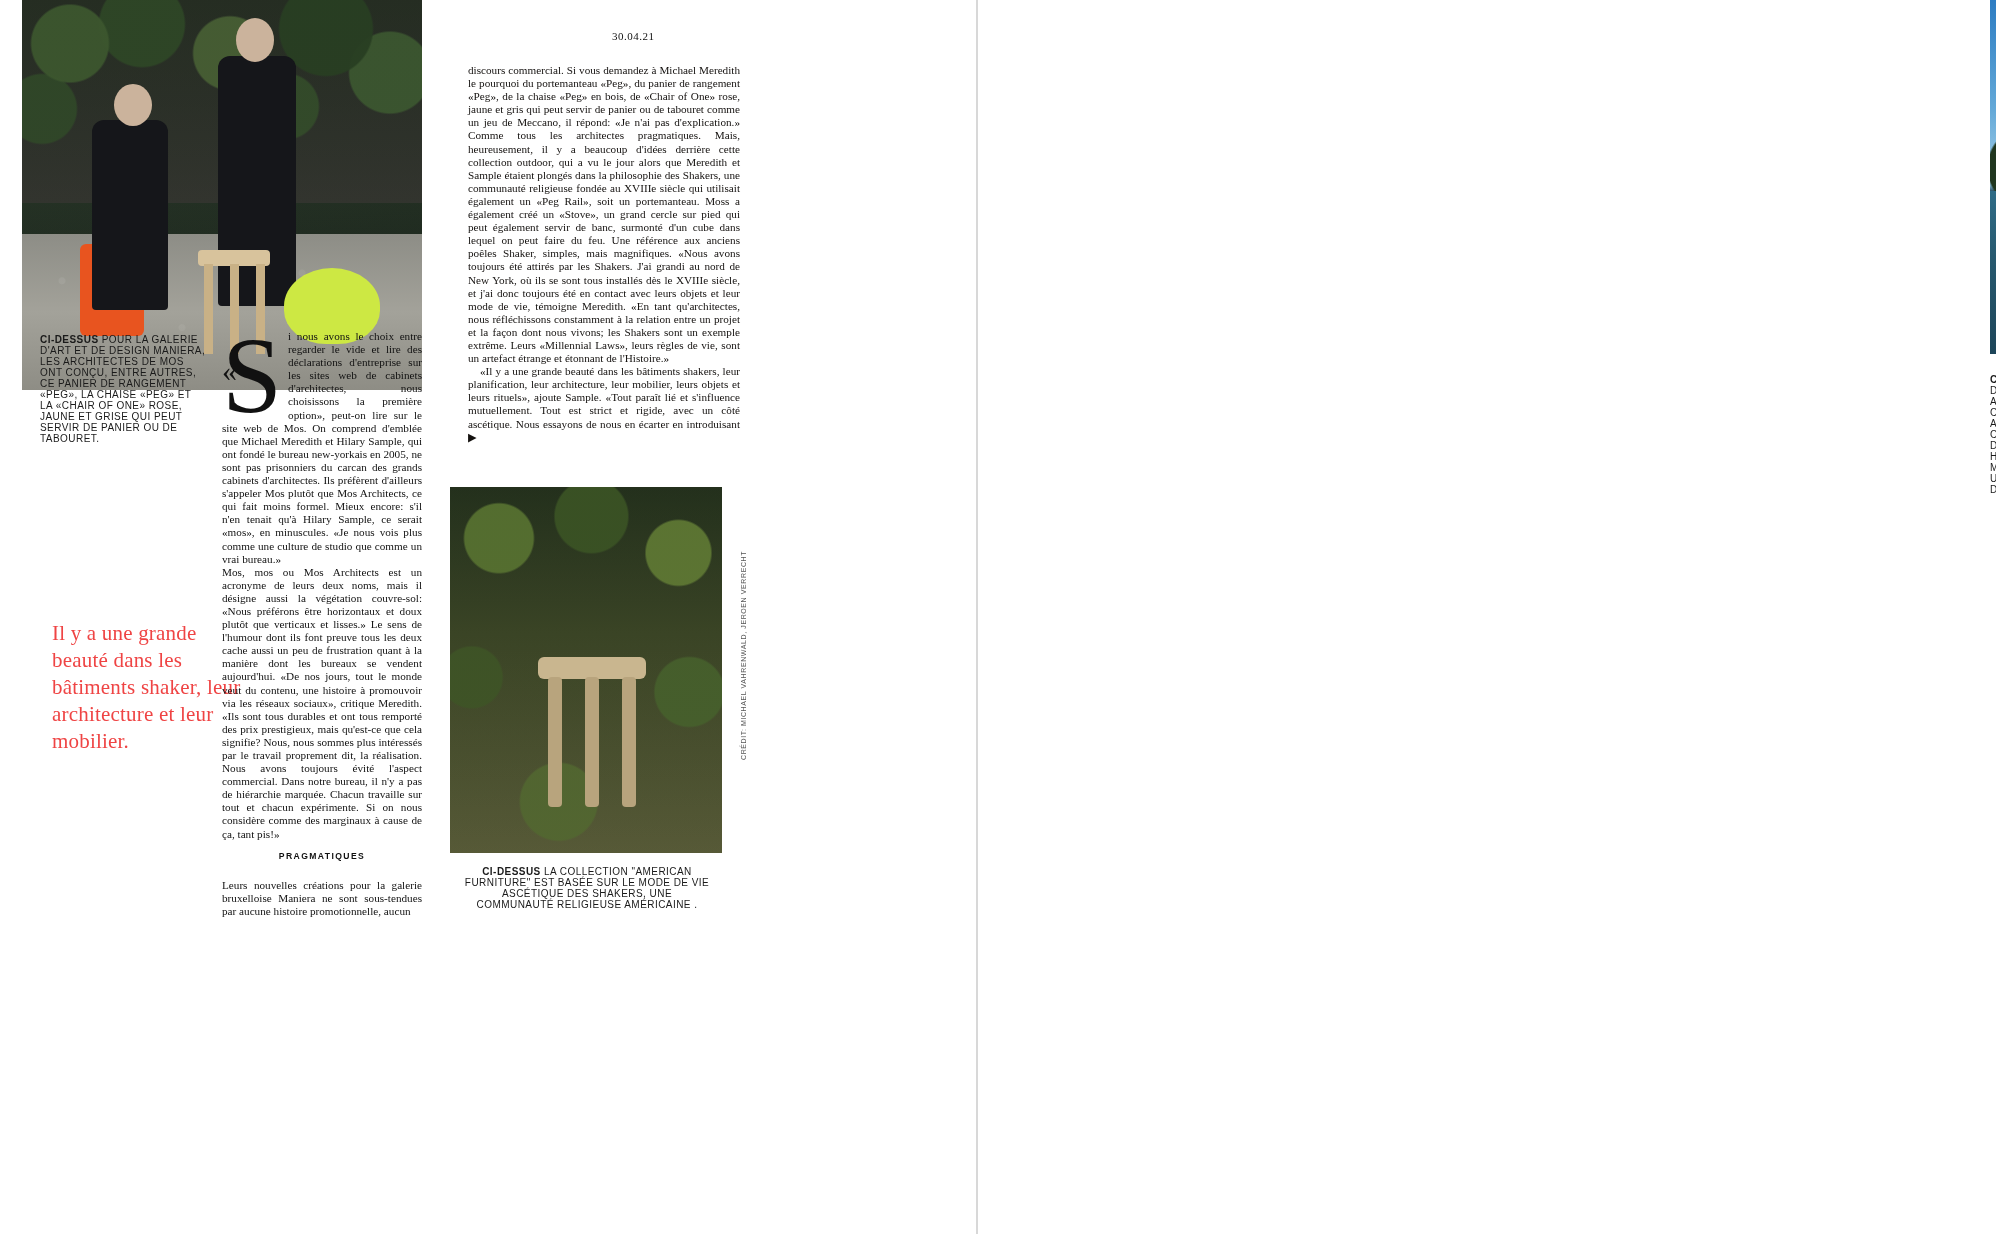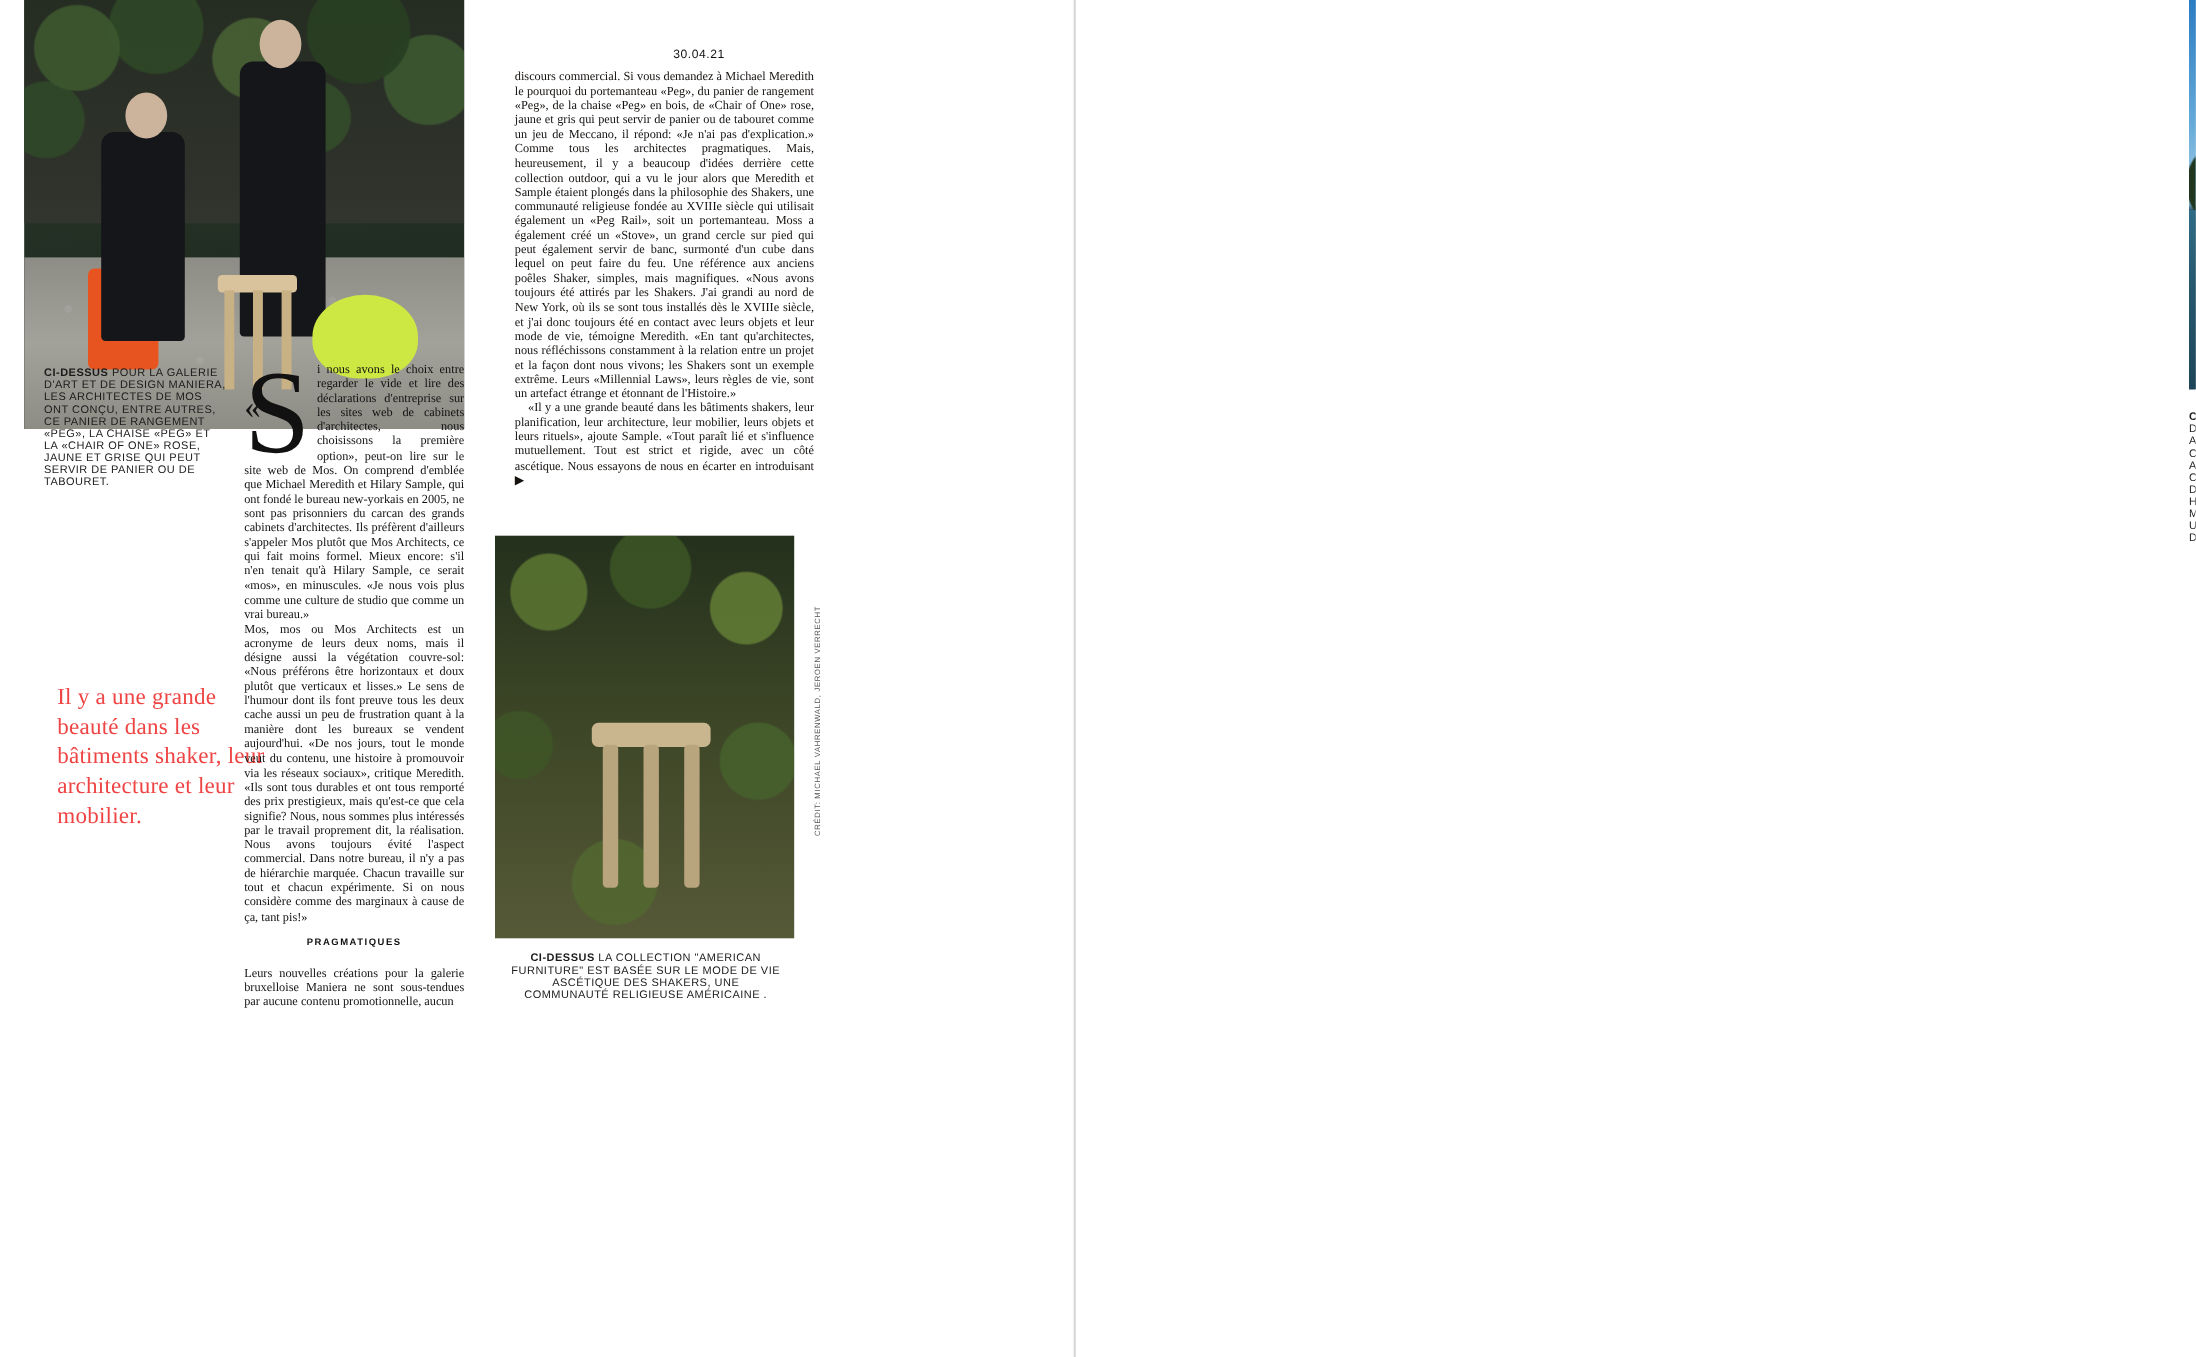--- a/index.html
+++ b/index.html
@@ -249,38 +249,38 @@
       <div class="pp-h2 pp-head"></div>
       <div class="pp-obj-stool">
         <div class="seat"></div>
           <div class="leg l1"></div>
           <div class="leg l2"></div>
           <div class="leg l3"></div>
       </div>
       <div class="pp-obj-green"></div>
     </div>
 
-    <div class="folio" style="left: 612px; top: 44px;">30.04.21</div>
+    <div class="folio" style="left: 612px; top: 30px; font-family: Liberation Serif, serif;">30.04.21</div>
 
     <div class="caption" style="left: 40px; top: 334px; width: 166px;">
       <b>CI-DESSUS</b>
       <span>POUR LA GALERIE D'ART ET DE DESIGN MANIERA, LES ARCHITECTES DE MOS ONT CONÇU, ENTRE AUTRES, CE PANIER DE RANGEMENT «PEG», LA CHAISE «PEG» ET LA «CHAIR OF ONE» ROSE, JAUNE ET GRISE QUI PEUT SERVIR DE PANIER OU DE TABOURET.</span>
     </div>
 
     <div class="pullquote">Il y a une grande beauté dans les bâtiments shaker, leur architecture et leur mobilier.</div>
 
     <div class="quote-mark">«</div>
     <div class="intro">
       <div class="dropcap-wrap">
         <span class="dropcap">S</span>
         <p>i nous avons le choix entre regarder le vide et lire des déclarations d'entreprise sur les sites web de cabinets d'architectes, nous choisissons la première option», peut-on lire sur le site web de Mos. On comprend d'emblée que Michael Meredith et Hilary Sample, qui ont fondé le bureau new-yorkais en 2005, ne sont pas prisonniers du carcan des grands cabinets d'architectes. Ils préfèrent d'ailleurs s'appeler Mos plutôt que Mos Architects, ce qui fait moins formel. Mieux encore: s'il n'en tenait qu'à Hilary Sample, ce serait «mos», en minuscules. «Je nous vois plus comme une culture de studio que comme un vrai bureau.»</p>
       </div>
       <p>Mos, mos ou Mos Architects est un acronyme de leurs deux noms, mais il désigne aussi la végétation couvre-sol: «Nous préférons être horizontaux et doux plutôt que verticaux et lisses.» Le sens de l'humour dont ils font preuve tous les deux cache aussi un peu de frustration quant à la manière dont les bureaux se vendent aujourd'hui. «De nos jours, tout le monde veut du contenu, une histoire à promouvoir via les réseaux sociaux», critique Meredith. «Ils sont tous durables et ont tous remporté des prix prestigieux, mais qu'est-ce que cela signifie? Nous, nous sommes plus intéressés par le travail proprement dit, la réalisation. Nous avons toujours évité l'aspect commercial. Dans notre bureau, il n'y a pas de hiérarchie marquée. Chacun travaille sur tout et chacun expérimente. Si on nous considère comme des marginaux à cause de ça, tant pis!»</p>
       <div class="subhead">PRAGMATIQUES</div>
-      <p class="noindent">Leurs nouvelles créations pour la galerie bruxelloise Maniera ne sont sous-tendues par aucune contenu promotionnelle, aucun</p>
+      <p class="noindent">Leurs nouvelles créations pour la galerie bruxelloise Maniera ne sont sous-tendues par aucune histoire promotionnelle, aucun</p>
     </div>
 
     <div class="col" style="left: 432px; top: 64px; width: 272px; margin-left: 36px;">
       <p class="noindent">discours commercial. Si vous demandez à Michael Meredith le pourquoi du portemanteau «Peg», du panier de rangement «Peg», de la chaise «Peg» en bois, de «Chair of One» rose, jaune et gris qui peut servir de panier ou de tabouret comme un jeu de Meccano, il répond: «Je n'ai pas d'explication.» Comme tous les architectes pragmatiques. Mais, heureusement, il y a beaucoup d'idées derrière cette collection outdoor, qui a vu le jour alors que Meredith et Sample étaient plongés dans la philosophie des Shakers, une communauté religieuse fondée au XVIIIe siècle qui utilisait également un «Peg Rail», soit un portemanteau. Moss a également créé un «Stove», un grand cercle sur pied qui peut également servir de banc, surmonté d'un cube dans lequel on peut faire du feu. Une référence aux anciens poêles Shaker, simples, mais magnifiques. «Nous avons toujours été attirés par les Shakers. J'ai grandi au nord de New York, où ils se sont tous installés dès le XVIIIe siècle, et j'ai donc toujours été en contact avec leurs objets et leur mode de vie, témoigne Meredith. «En tant qu'architectes, nous réfléchissons constamment à la relation entre un projet et la façon dont nous vivons; les Shakers sont un exemple extrême. Leurs «Millennial Laws», leurs règles de vie, sont un artefact étrange et étonnant de l'Histoire.»</p>
       <p>«Il y a une grande beauté dans les bâtiments shakers, leur planification, leur architecture, leur mobilier, leurs objets et leurs rituels», ajoute Sample. «Tout paraît lié et s'influence mutuellement. Tout est strict et rigide, avec un côté ascétique. Nous essayons de nous en écarter en introduisant ▶</p>
     </div>
 
     <div class="photo photo-chair">
       <div class="ch-leaves"></div>
       <div class="ch-stool">

